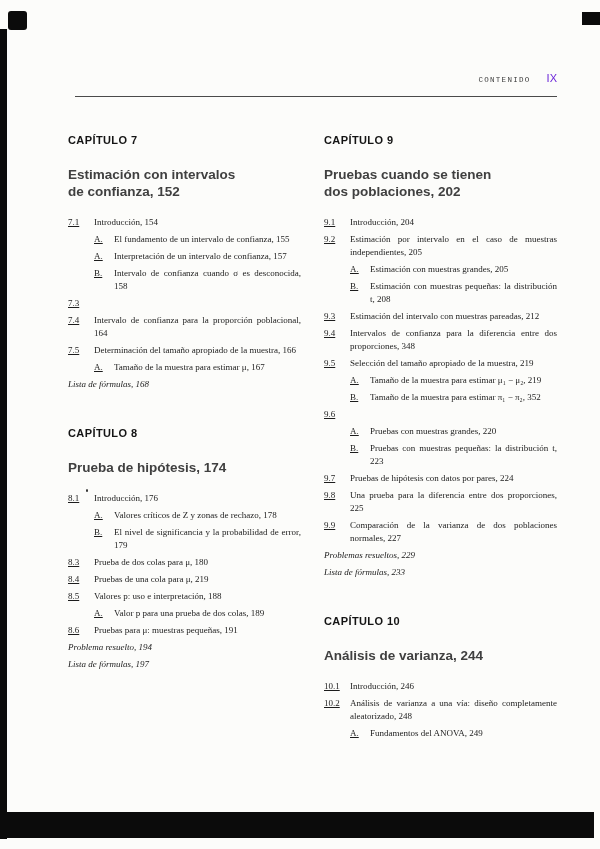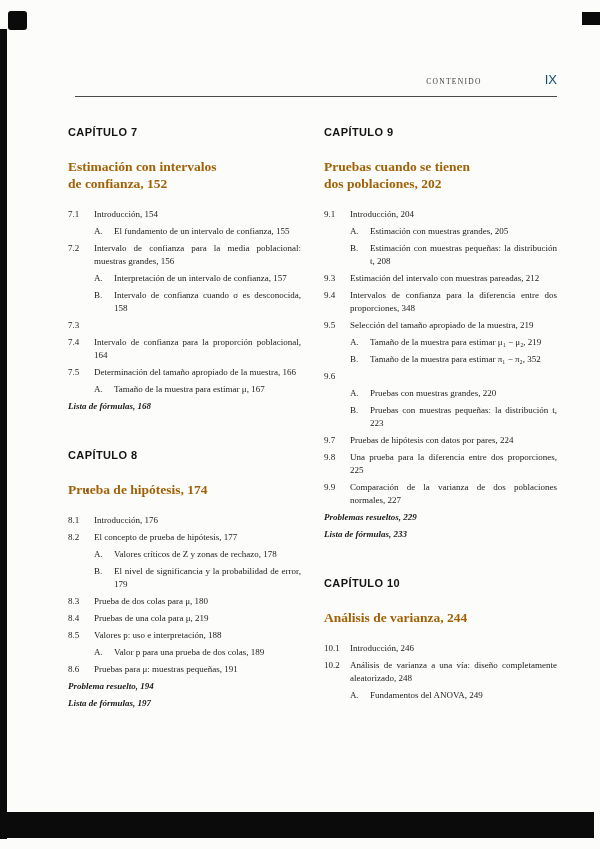--- a/index.html
+++ b/index.html
@@ -22,64 +22,64 @@
   .art-left-strip { left: 0; top: 29px; width: 7px; height: 810px; }
   .art-bottom { left: 0; top: 812px; width: 594px; height: 26px; }
   .art-speck { left: 86px; top: 489px; width: 2px; height: 3px; border-radius: 50%; background: #2c2c2c; }
 
   
   .running-head {
     position: absolute; top: 72px; left: 75px; width: 482px;
     display: flex; justify-content: flex-end; align-items: baseline; gap: 16px;
   }
   .head-label {
-    font-family: Liberation Serif, serif;
+    font-family: Liberation Mono, monospace;
     font-size: 7.5px; letter-spacing: 1.3px; color: #3c3c3c;
   }
   .folio {
     font-family: "Liberation Sans", sans-serif;
-    font-size: 13px; color: #0c4a6e; margin-left: 47px;
+    font-size: 11px; color: #6d28d9;
   }
   .head-rule {
     position: absolute; top: 96px; left: 75px; width: 482px; height: 1px;
     background: #4a4a4a;
   }
 
   
   .columns {
     position: absolute; top: 126px; left: 68px; width: 489px;
     display: flex; gap: 23px;
   }
   .col { flex: 0 0 233px; width: 233px; }
 
-  .chapter-section { margin: 0 0 36px 0; }
+  .chapter-section { margin: 8px 0 36px 0; }
   .chapter-section:last-child { margin-bottom: 0; }
   .chapter-label {
     margin: 0 0 20px 0;
     font-family: "Liberation Sans", sans-serif;
     font-weight: 700; font-size: 11px; letter-spacing: 0.4px; color: #141414;
   }
   .chapter-title {
     margin: 0 0 16px 0;
-    font-family: Liberation Serif, serif;
-    font-weight: 700; font-size: 13.5px; line-height: 17px; color: #a16207;
+    font-family: Liberation Sans, sans-serif;
+    font-weight: 700; font-size: 13.5px; line-height: 17px; color: #404040;
     white-space: pre-line;
   }
 
   .entry {
     display: flex;
     font-size: 9px; line-height: 13px;
     margin: 0 0 4px 0;
     color: #1c1c1c;
   }
-  .entry .entry-label { flex: 0 0 26px; }
+  .entry .entry-label { flex: 0 0 26px; text-decoration: underline; }
   .entry.sub { padding-left: 26px; }
   .entry.sub .entry-label { flex: 0 0 20px; }
   .entry .entry-text { flex: 1 1 auto; text-align: justify; }
-  .entry.note { font-style: italic; margin-top: 2px; font-weight: bold; }
+  .entry.note { font-style: italic; margin-top: 2px; }
   .entry.note .entry-text { text-align: left; }
 </style>
 </head>
 <body>
 
 <div class="page">
   <div class="art art-tl"></div>
   <div class="art art-tr"></div>
   <div class="art art-left-strip"></div>
   <div class="art art-bottom"></div>
@@ -98,24 +98,20 @@
           <h3 class="chapter-title">Estimación con intervalos
 de confianza, 152</h3>
           <div class="entry item">
             <span class="entry-label">7.1</span>
             <span class="entry-text">Introducción, 154</span>
           </div>
           <div class="entry sub">
             <span class="entry-label">A.</span>
             <span class="entry-text">El fundamento de un intervalo de confianza, 155</span>
           </div>
-          <div class="entry item">
-            <span class="entry-label">7.2</span>
-            <span class="entry-text">Intervalo de confianza para la media poblacional: muestras grandes, 156</span>
-          </div>
           <div class="entry sub">
             <span class="entry-label">A.</span>
             <span class="entry-text">Interpretación de un intervalo de confianza, 157</span>
           </div>
           <div class="entry sub">
             <span class="entry-label">B.</span>
             <span class="entry-text">Intervalo de confianza cuando σ es desconocida, 158</span>
           </div>
           <div class="entry item">
             <span class="entry-label">7.3</span>
@@ -135,24 +131,20 @@
           <div class="entry note">
             <span class="entry-text">Lista de fórmulas, 168</span>
           </div>
         </section>
         <section class="chapter-section">
           <h2 class="chapter-label">CAPÍTULO 8</h2>
           <h3 class="chapter-title">Prueba de hipótesis, 174</h3>
           <div class="entry item">
             <span class="entry-label">8.1</span>
             <span class="entry-text">Introducción, 176</span>
-          </div>
-          <div class="entry item">
-            <span class="entry-label">8.2</span>
-            <span class="entry-text">El concepto de prueba de hipótesis, 177</span>
           </div>
           <div class="entry sub">
             <span class="entry-label">A.</span>
             <span class="entry-text">Valores críticos de Z y zonas de rechazo, 178</span>
           </div>
           <div class="entry sub">
             <span class="entry-label">B.</span>
             <span class="entry-text">El nivel de significancia y la probabilidad de error, 179</span>
           </div>
           <div class="entry item">
@@ -185,20 +177,24 @@
       </div>
     <div class="col">
         <section class="chapter-section">
           <h2 class="chapter-label">CAPÍTULO 9</h2>
           <h3 class="chapter-title">Pruebas cuando se tienen
 dos poblaciones, 202</h3>
           <div class="entry item">
             <span class="entry-label">9.1</span>
             <span class="entry-text">Introducción, 204</span>
           </div>
+          <div class="entry item">
+            <span class="entry-label">9.2</span>
+            <span class="entry-text">Estimación por intervalo en el caso de muestras independientes, 205</span>
+          </div>
           <div class="entry sub">
             <span class="entry-label">A.</span>
             <span class="entry-text">Estimación con muestras grandes, 205</span>
           </div>
           <div class="entry sub">
             <span class="entry-label">B.</span>
             <span class="entry-text">Estimación con muestras pequeñas: la distribución t, 208</span>
           </div>
           <div class="entry item">
             <span class="entry-label">9.3</span>

